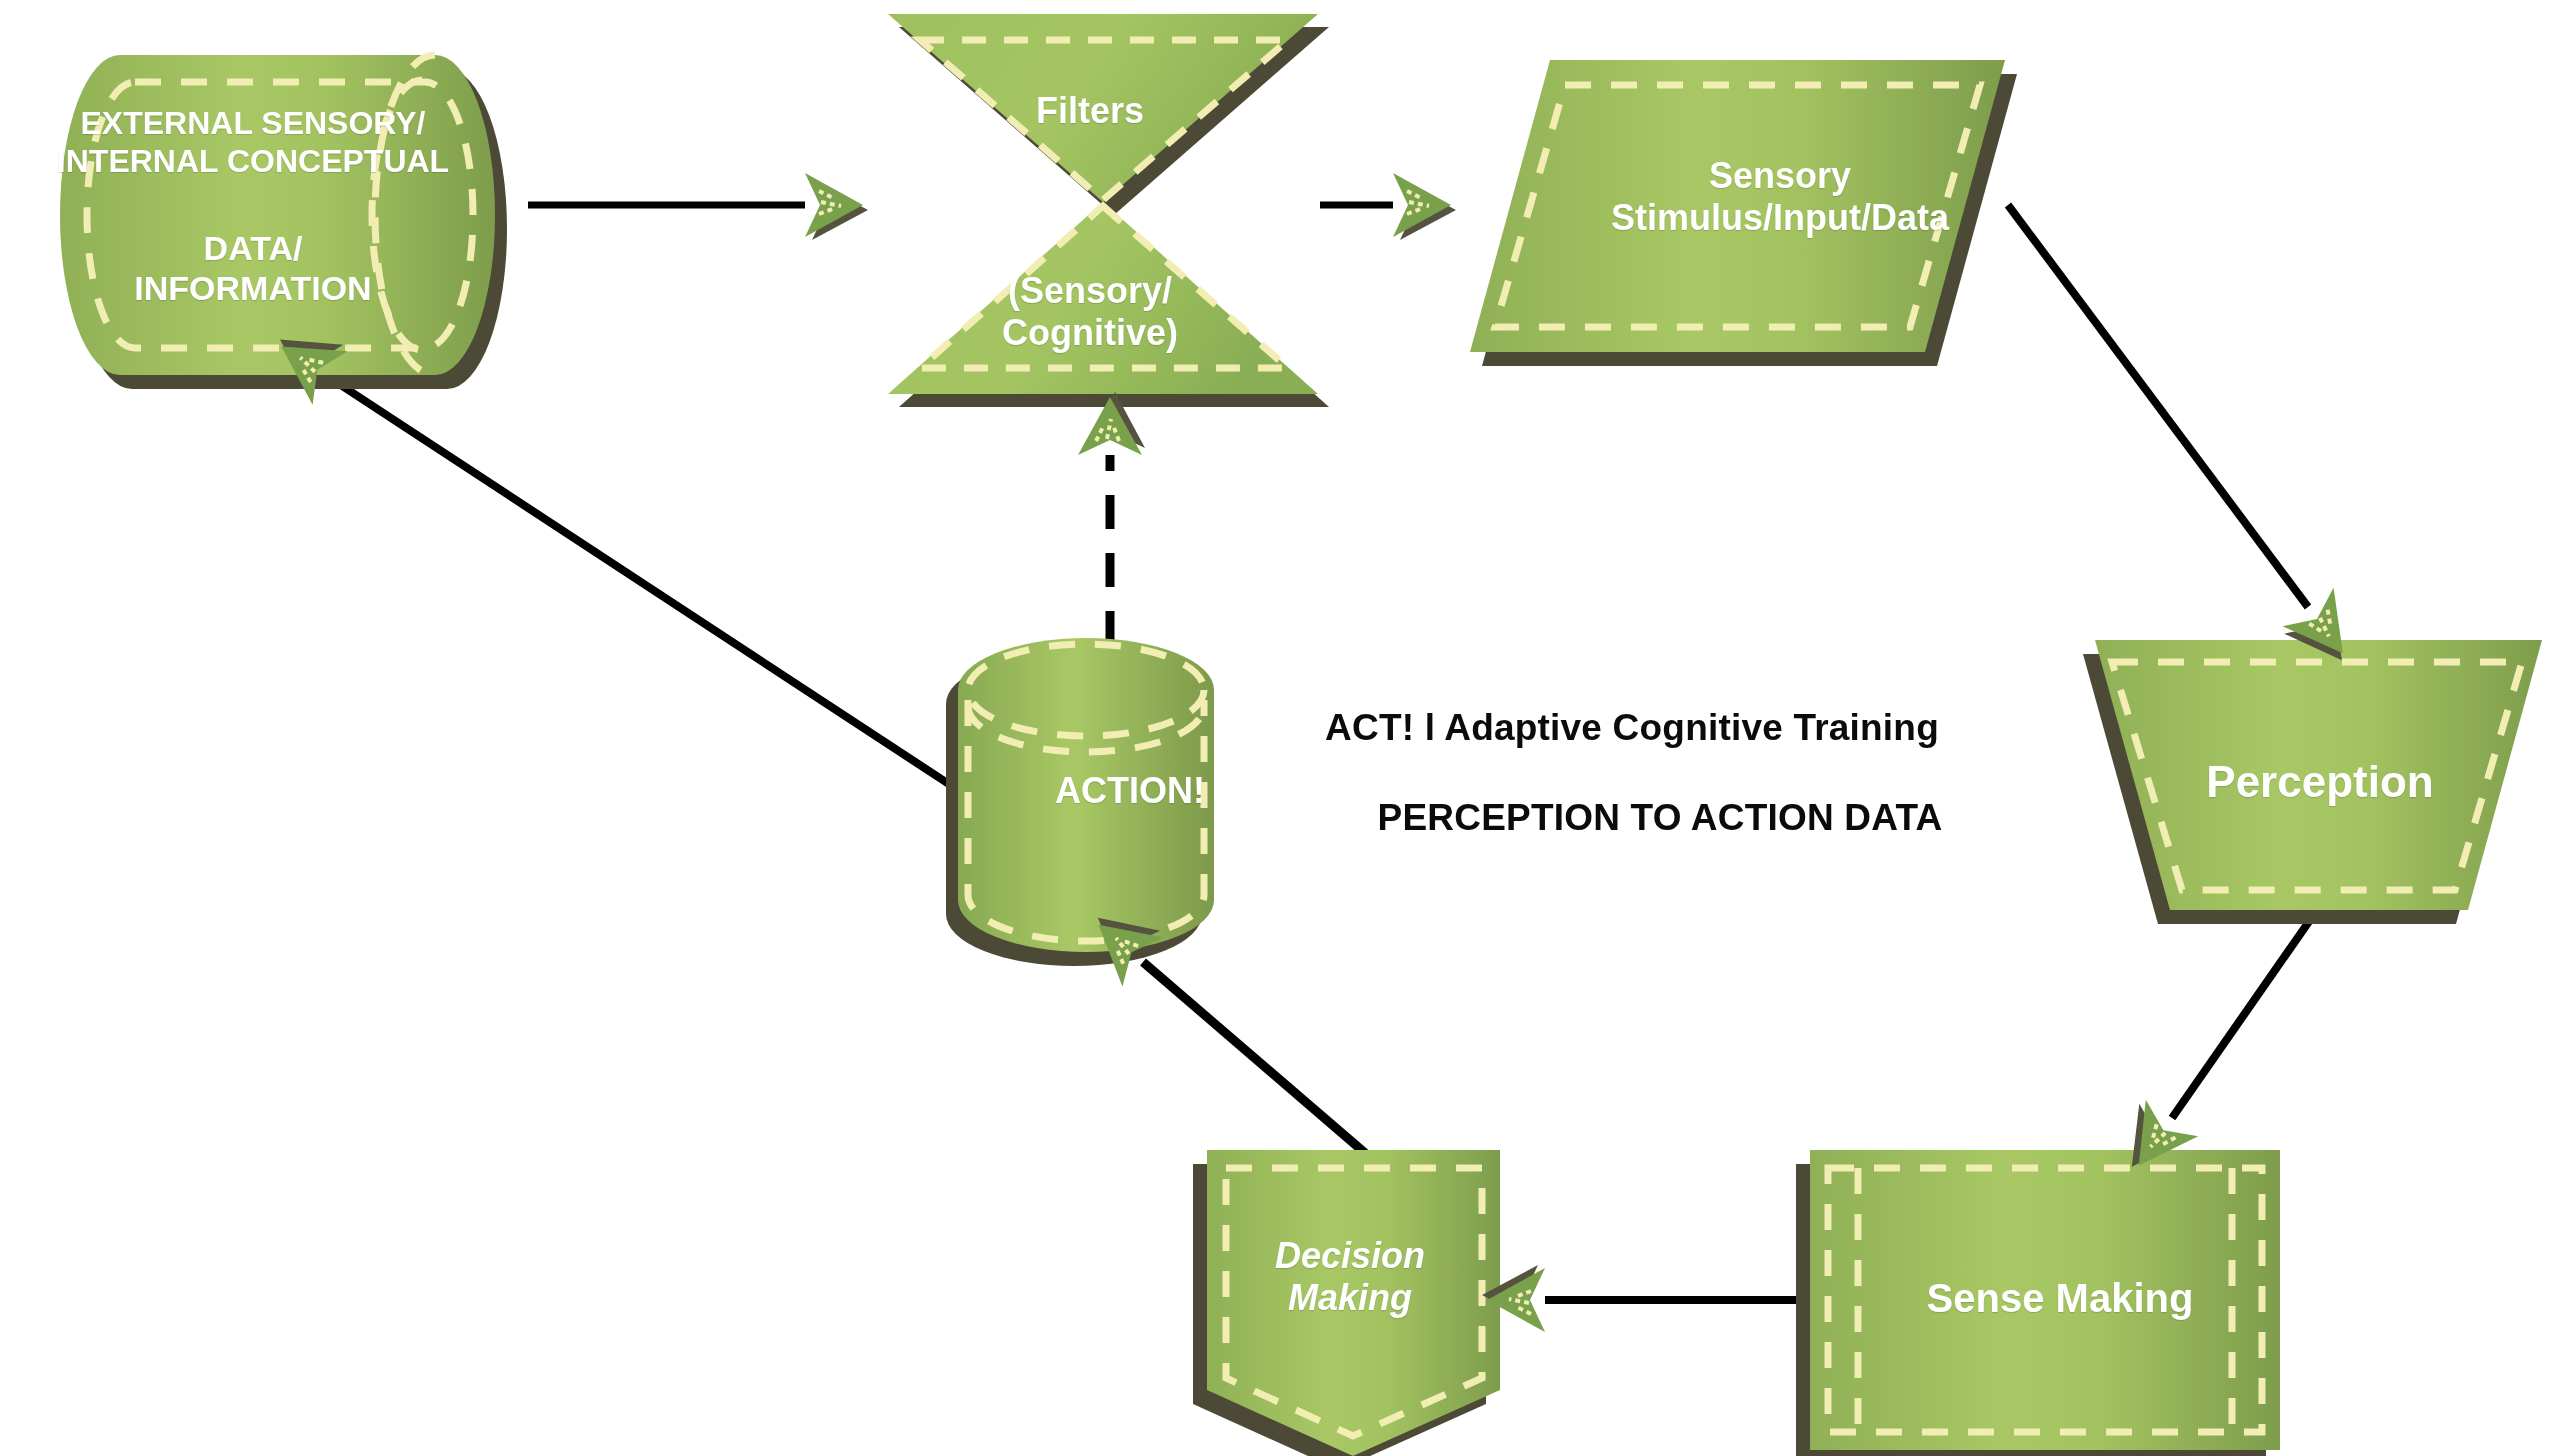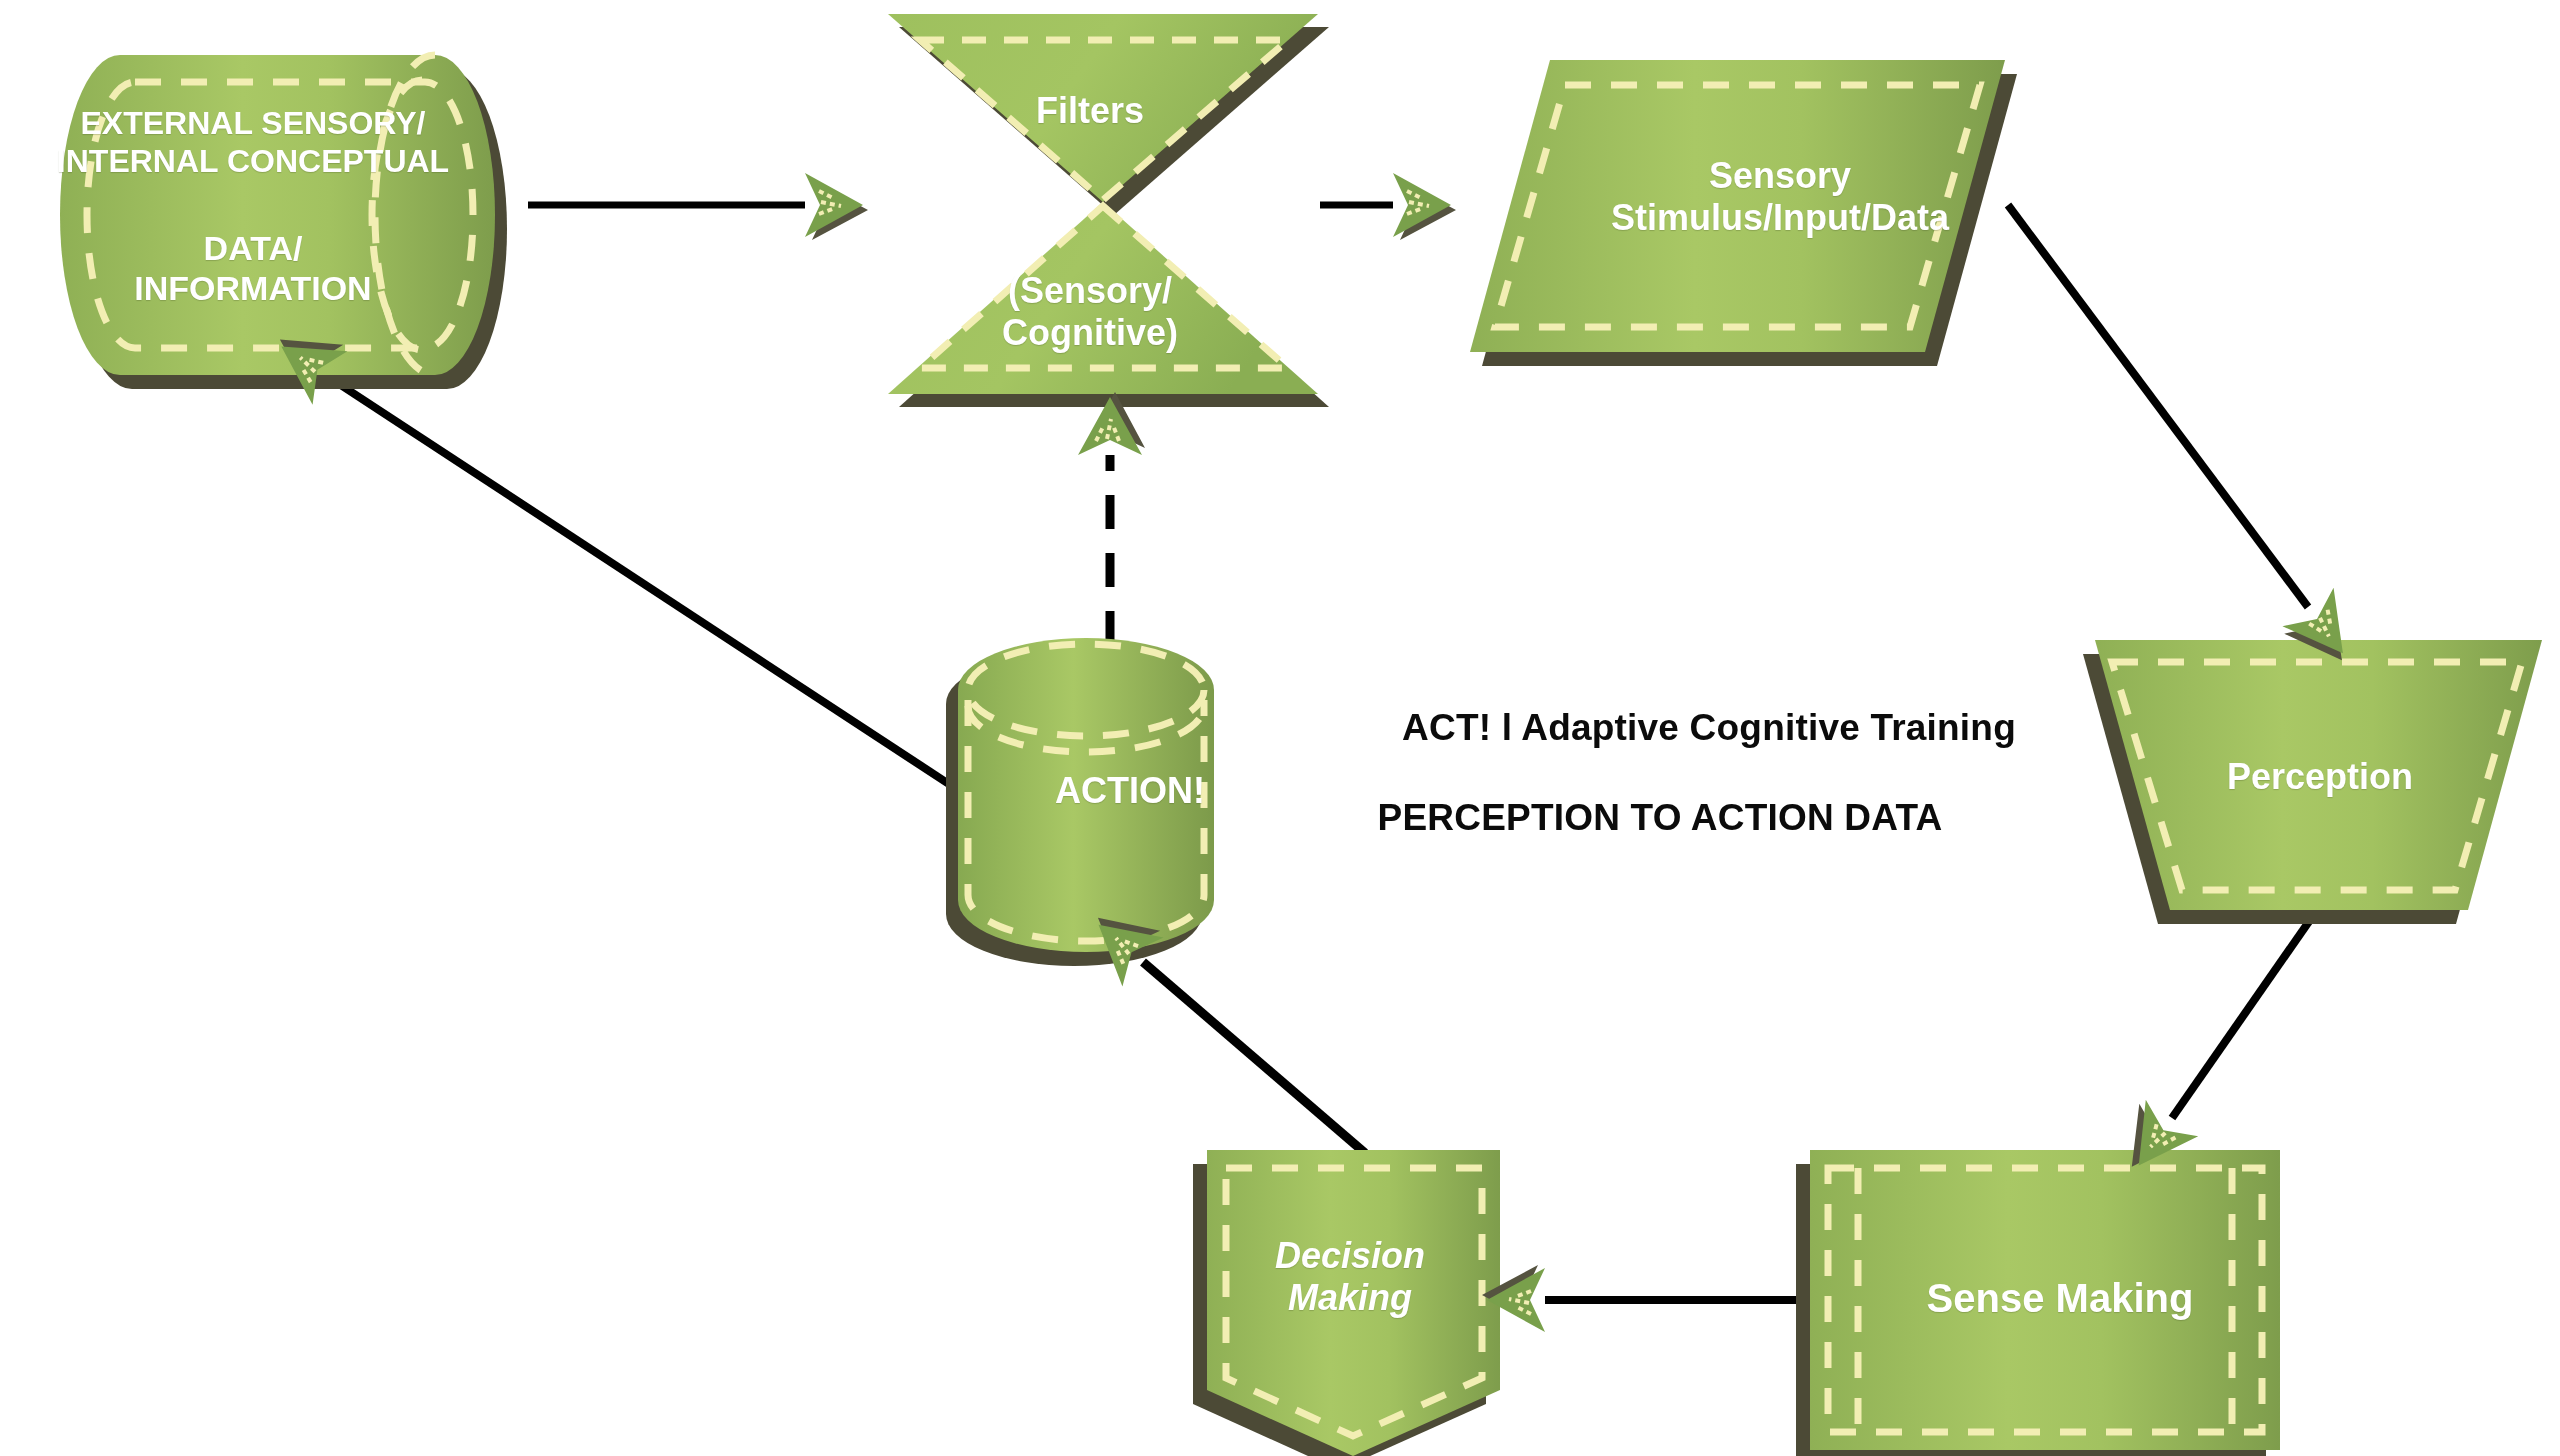--- a/index.html
+++ b/index.html
@@ -18,29 +18,29 @@
     text-shadow:0 1px 1px rgba(60,70,30,.25);
   }
   .center-text{
     position:absolute;
     color:#0b0b0b;
     font-family:"Liberation Sans",sans-serif;
     font-weight:bold;
     text-align:center;
     white-space:pre-line;
   }
-  #title-1{left:1379px;top:707px;width:660px;font-size:37px;letter-spacing:.2px;}
+  #title-1{left:1302px;top:707px;width:660px;font-size:37px;letter-spacing:.2px;}
   #title-2{left:1330px;top:797px;width:660px;font-size:37px;letter-spacing:.2px;}
 
   #lbl-data{left:18px;top:105px;width:470px;font-size:32px;}
   #lbl-data-2{left:18px;top:228px;width:470px;font-size:34px;}
   #lbl-filters{left:960px;top:90px;width:260px;font-size:36px;}
   #lbl-filters-2{left:960px;top:270px;width:260px;font-size:36px;}
   #lbl-sensory{left:1530px;top:155px;width:500px;font-size:36px;}
-  #lbl-perception{left:2140px;top:756px;width:360px;font-size:36px;}
+  #lbl-perception{left:2140px;top:756px;width:360px;font-size:44px;}
   #lbl-sense{left:1860px;top:1275px;width:400px;font-size:40px;}
   #lbl-decision{left:1225px;top:1235px;width:250px;font-size:36px;font-style:italic;}
   #lbl-action{left:1020px;top:770px;width:220px;font-size:36px;}
 </style>
 </head>
 <body>
 
 <div id="stage">
 
   <svg id="diagram" viewBox="0 0 2560 1456">

